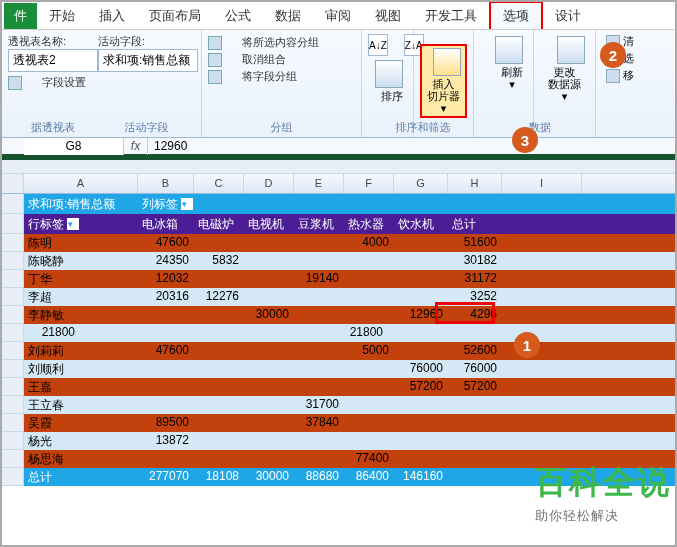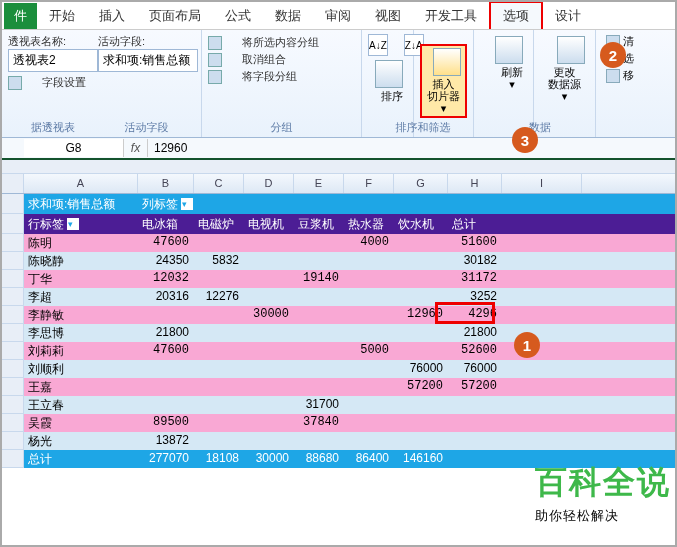--- a/index.html
+++ b/index.html
@@ -35,57 +35,57 @@
 .bigbtn.highlight { border:2px solid #e00; background:#ffe9a8; }
 
 .sort-mini { display:flex; gap:16px; }
 .sort-mini .sq { width:22px; height:22px; border:1px solid #9fb8d6; background:#fff; font-size:10px; display:flex; align-items:center; justify-content:center; }
 
 .right-stack { display:flex; flex-direction:column; gap:2px; padding-left:4px; }
 .right-item { font-size:11px; display:flex; align-items:center; gap:3px; }
 .sq2 { width:14px; height:14px; background:#cde; border:1px solid #8ab; }
 
 
-.fbar { height:22px; display:flex; align-items:center; border-bottom:2px solid #14532d; background:#f5f9fd; }
+.fbar { height:22px; display:flex; align-items:center; border-bottom:6px solid #14532d; background:#f5f9fd; }
 .namebox { width:100px; border-right:1px solid #ccc; padding:2px 8px; text-align:center; background:#fff; margin-left:22px; }
 .fx { width:24px; text-align:center; font-style:italic; color:#555; border-right:1px solid #ccc; padding:2px 4px; }
 .fval { padding:2px 6px; flex:1; }
 
 .below-bar { height:14px; background:#e8eef7; border-bottom:1px solid #c8d8ec;}
 
 
 .grid { position:relative; }
 .colhead { display:flex; height:20px; background:linear-gradient(#f4f8fd,#dde8f5); border-bottom:1px solid #9fb8d6; }
 .rownum-space { width:22px; border-right:1px solid #c8d8ec; background:#e8eef7; }
 .ch { border-right:1px solid #c8d8ec; text-align:center; font-size:11px; color:#445; padding-top:3px; }
 .cA{width:114px;} .cB{width:56px;} .cC{width:50px;} .cD{width:50px;} .cE{width:50px;} .cF{width:50px;} .cG{width:54px;} .cH{width:54px;} .cI{width:80px;}
 
 .tbody { }
 .trh { display:flex; height:20px; background:#1ea6e6; color:#fff; font-size:12px; }
 .trh2 { display:flex; height:20px; background:#4c1d95; color:#fff; font-size:12px; }
 .tr { display:flex; height:18px; font-size:12px; }
 .tr.even { background:#d5e8f5; }
-.tr.odd { background:#f9a8d4;font-family:Liberation Mono, monospace; }
+.tr.odd { background:#c2410c; }
 .rn { width:22px; background:#e8eef7; border-right:1px solid #c8d8ec; border-bottom:1px solid #c8d8ec; }
 .cell { border-right:1px solid transparent; padding:1px 4px 0 4px; text-align:right; overflow:hidden; white-space:nowrap; }
 .cell.left { text-align:left; }
 .trh .cell, .trh2 .cell { text-align:left; padding-top:2px;}
 .dd { display:inline-block; width:12px; height:12px; background:#fff; margin-left:3px; position:relative; top:1px;}
 .dd:after { content:"▾"; color:#1ea6e6; font-size:9px; position:relative; top:-2px; left:1px;}
 
 
 .selbox { position:absolute; border:3px solid #e00; pointer-events:none; }
 
 
 .bubble { position:absolute; width:26px; height:26px; border-radius:50%; background:#d65a1e; color:#fff; font-weight:bold; display:flex; align-items:center; justify-content:center; font-size:15px; }
 
 
 .wm { position:absolute; right:4px; bottom:20px; text-align:left; }
 .wm-big { font-size:32px; font-weight:bold; color:#3eb84a; letter-spacing:2px;}
-.wm-small { font-size:13px; color:#000000; margin-top:2px; letter-spacing:1px;}
+.wm-small { font-size:13px; color:#737373; margin-top:2px; letter-spacing:1px;}
 </style>
 </head>
 <body>
 
 <div class="tabs">
   <div class="file-tab">件</div>
   <div class="tab">开始</div>
   <div class="tab">插入</div>
   <div class="tab">页面布局</div>
   <div class="tab">公式</div>
@@ -287,21 +287,20 @@
         <div class="cell cB"></div>
         <div class="cell cC"></div>
         <div class="cell cD">30000</div>
         <div class="cell cE"></div>
         <div class="cell cF"></div>
         <div class="cell cG">12960</div>
         <div class="cell cH">4296</div>
       </div>
       <div class="tr even">
         <div class="rn"></div>
-        <div class="cell cA left">李思博</div>
         <div class="cell cB">21800</div>
         <div class="cell cC"></div>
         <div class="cell cD"></div>
         <div class="cell cE"></div>
         <div class="cell cF"></div>
         <div class="cell cG"></div>
         <div class="cell cH">21800</div>
       </div>
       <div class="tr odd">
         <div class="rn"></div>
@@ -359,20 +358,31 @@
         <div class="cell cH"></div>
       </div>
       <div class="tr even">
         <div class="rn"></div>
         <div class="cell cA left">杨光</div>
         <div class="cell cB">13872</div>
         <div class="cell cC"></div>
         <div class="cell cD"></div>
         <div class="cell cE"></div>
         <div class="cell cF"></div>
+        <div class="cell cG"></div>
+        <div class="cell cH"></div>
+      </div>
+      <div class="tr odd">
+        <div class="rn"></div>
+        <div class="cell cA left">杨思海</div>
+        <div class="cell cB"></div>
+        <div class="cell cC"></div>
+        <div class="cell cD"></div>
+        <div class="cell cE"></div>
+        <div class="cell cF">77400</div>
         <div class="cell cG"></div>
         <div class="cell cH"></div>
       </div>
       <div class="tr even" style="background: rgb(30, 166, 230); color: rgb(255, 255, 255); font-weight: normal;">
         <div class="rn"></div>
         <div class="cell cA left">总计</div>
         <div class="cell cB">277070</div>
         <div class="cell cC">18108</div>
         <div class="cell cD">30000</div>
         <div class="cell cE">88680</div>

